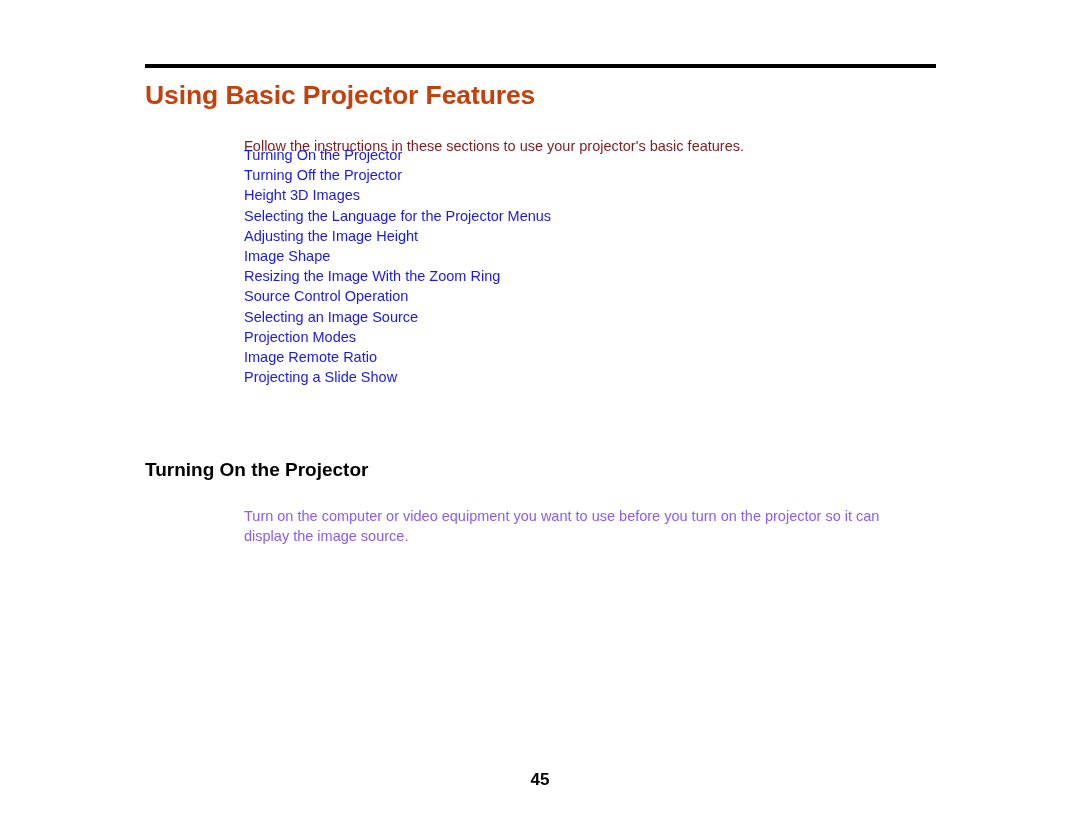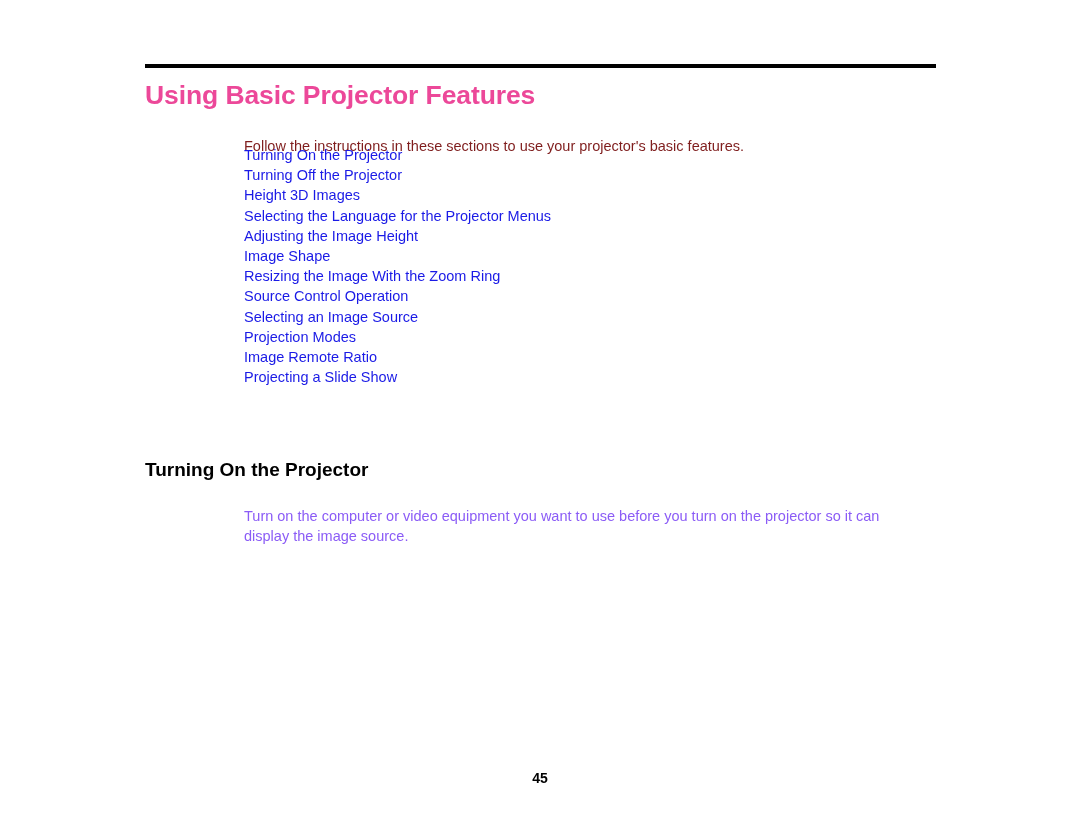--- a/index.html
+++ b/index.html
@@ -29,21 +29,21 @@
     background: #000000;
   }
   h1.title {
     position: absolute;
     left: 145px;
     top: 80px;
     margin: 0;
     font-size: 26.5px;
     font-weight: bold;
     letter-spacing: -0.1px;
-    color: #ec4899;
+    color: #c2410c;
   }
   .intro {
     position: absolute;
     left: 244px;
     top: 121px;
     width: 700px;
     font-size: 14.5px;
     line-height: 20px;
     color: #7f1d1d;
   }
@@ -82,21 +82,21 @@
     font-size: 14.5px;
     line-height: 20.2px;
     color: #8b5cf6;
   }
   .page-number {
     position: absolute;
     left: 0;
     top: 770px;
     width: 1080px;
     text-align: center;
-    font-size: 14px;
+    font-size: 17px;
     font-weight: bold;
     color: #000000;
   }
 </style>
 </head>
 <body>
 
 <div class="page">
 
   <div class="rule"></div>

